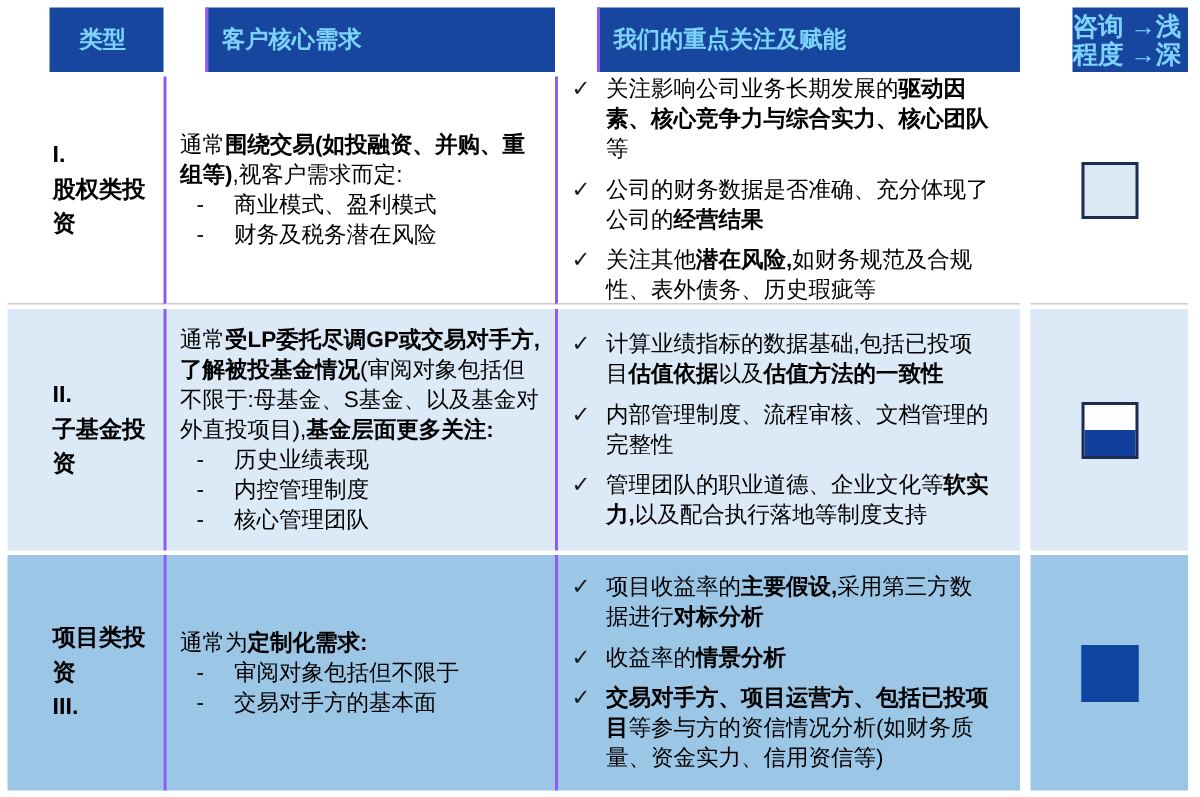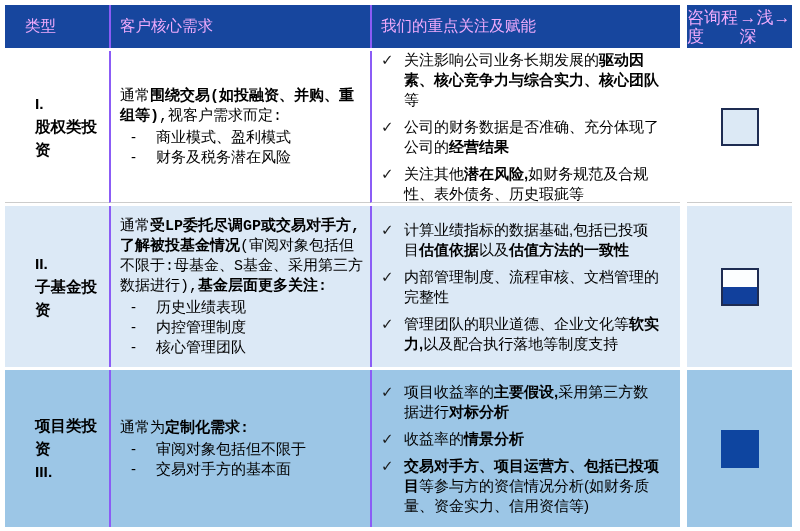--- a/index.html
+++ b/index.html
@@ -11,22 +11,22 @@
   *{box-sizing:border-box;}
   .table{
     position:absolute;left:5px;top:5px;
     display:grid;
     grid-template-columns:104px 261px 310px 7px 105px;
     grid-template-rows:43px 152px 161px 157px;
     row-gap:3px;
   }
   
   .hcell{
-    background:#17469E;color:#f0abfc;font-weight:400;font-size:15.5px;
-    display:flex;align-items:center;padding-left:9px;
+    background:#17469E;color:#7dd3fc;font-weight:700;font-size:15.5px;
+    display:flex;align-items:center;padding-left:9px;margin-left:28px;
   }
   .hcell.first{padding-left:20px;}
   .hcell.degree-h{
     flex-direction:row;justify-content:center;align-items:center;
     padding:0;font-size:17px;line-height:19px;
   }
   .bl{border-left:2px solid #8b5cf6;}
   
   .spacer{background:#ffffff;}
   
@@ -36,21 +36,21 @@
   
   .type-cell{
     display:flex;flex-direction:column;justify-content:center;
     padding-left:30px;font-weight:700;font-size:15.5px;line-height:23px;
   }
   
   .needs-cell{
     display:flex;align-items:center;
     padding:4px 6px 4px 9px;font-size:15px;line-height:20px;
   }
-  .needs-cell .intro{margin:0 0 0 0;font-family:Liberation Mono, monospace;}
+  .needs-cell .intro{margin:0 0 0 0;}
   .dash-item{display:flex;padding-left:11px;}
   .dash{flex:none;width:25px;}
   
   .focus-cell{
     display:flex;flex-direction:column;justify-content:center;gap:7px;
     padding:5px 20px 5px 6px;font-size:15px;line-height:20px;
   }
   .check-item{display:flex;}
   .check{flex:none;width:26px;padding-left:3px;color:#1a1a1a;}
   
@@ -122,21 +122,21 @@
   <div class="r1 degree-cell">
     <div class="square" data-level="light"></div>
   </div>
 
   <div class="r2 type-cell">
     <span>II.</span>
     <span>子基金投资</span>
   </div>
   <div class="r2 bl needs-cell">
     <div>
-      <p class="intro"><span>通常</span><span class="b">受LP委托尽调GP或交易对手方,了解被投基金情况</span><span>(审阅对象包括但不限于:母基金、S基金、采用第三方数据进行),</span><span class="b">基金层面更多关注:</span></p>
+      <p class="intro"><span>通常</span><span class="b">受LP委托尽调GP或交易对手方,了解被投基金情况</span><span>(审阅对象包括但不限于:母基金、S基金、以及基金对外直投项目),</span><span class="b">基金层面更多关注:</span></p>
       <div class="dash-item">
         <span class="dash">-</span>
         <span>历史业绩表现</span>
       </div>
       <div class="dash-item">
         <span class="dash">-</span>
         <span>内控管理制度</span>
       </div>
       <div class="dash-item">
         <span class="dash">-</span>

